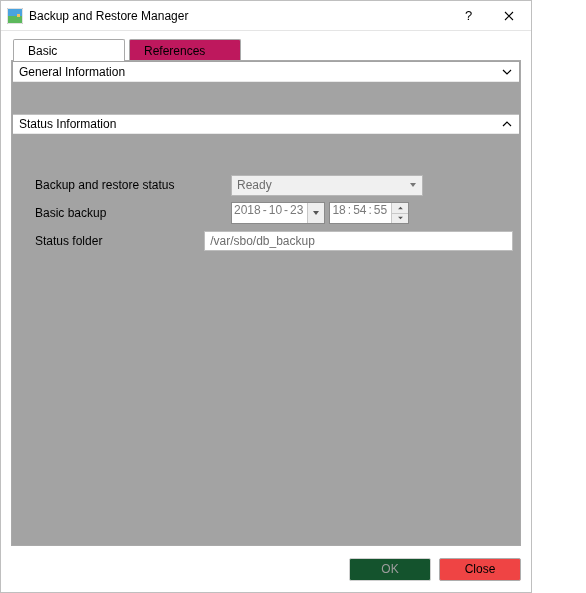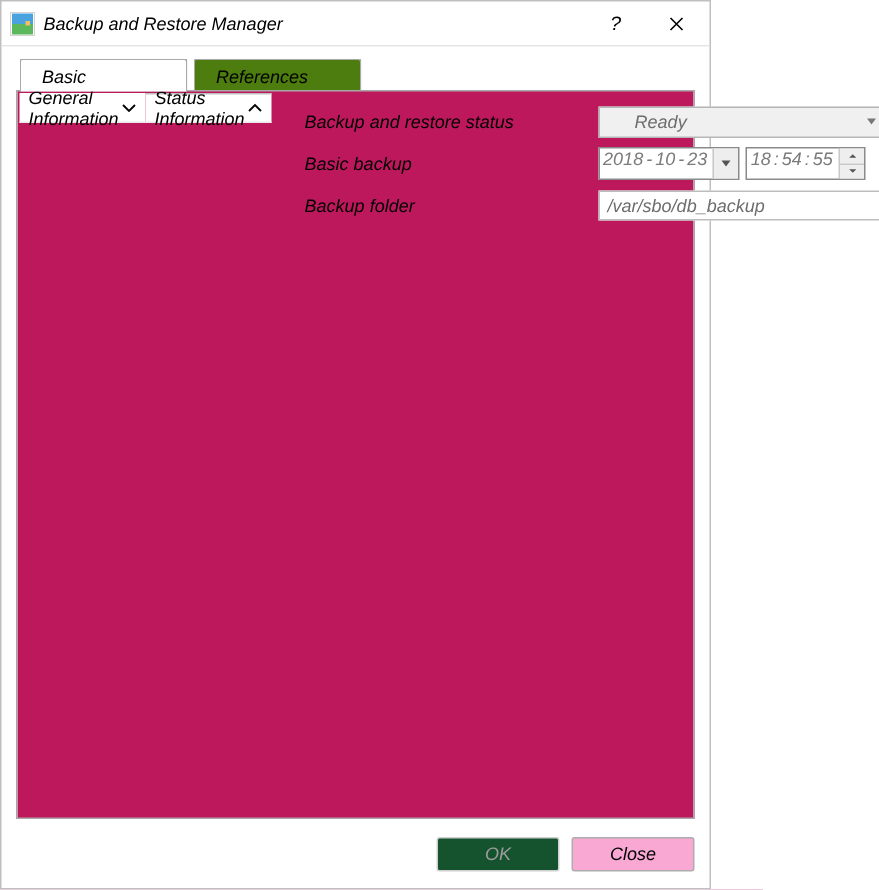--- a/index.html
+++ b/index.html
@@ -6,26 +6,25 @@
   html, body {
     margin: 0; padding: 0;
     width: 586px; height: 593px;
     font-family: "Segoe UI", Tahoma, sans-serif;
     font-size: 12px;
     background: #fff;
     color: #000;
     overflow: hidden;
   }
   .window {
-    width: 474px; height: 593px;
+    width: 532px; height: 593px;
     border: 1px solid #bfbfbf;
     display: flex;
     flex-direction: column;
     background: #fff;
-    font-style: italic;
   }
   .titlebar {
     height: 30px;
     display: flex;
     align-items: center;
     padding-left: 6px;
     border-bottom: 1px solid #e5e5e5;
   }
   .titlebar .app-icon {
     width: 16px; height: 16px;
@@ -67,31 +66,32 @@
     position: relative;
     margin-right: 4px;
     font-size: 12px;
     border-radius: 2px 2px 0 0;
   }
   .tab.active {
     z-index: 2;
     background: #fff;
   }
   .tab.inactive {
-    background: #4d7c0f;
+    background: #be185d;
   }
   .tab-panel {
     border: 1px solid #a9a9a9;
     flex: 1;
     min-height: 0;
     padding: 1px;
     display: flex;
-    flex-direction: row;
-    background: #be185d;
+    flex-direction: column;
+    background: #a3a3a3;
     position: relative;
+    gap: 32px;
   }
   .section-header {
     height: 20px;
     display: flex;
     align-items: center;
     padding: 0 6px;
     font-size: 12px;
     justify-content: space-between;
     border-bottom: 1px solid #e9e9e9;
     background: #fff;
@@ -117,21 +117,21 @@
     font-size: 12px;
     margin-left: 16px;
   }
   .combo {
     display: flex;
     align-items: center;
     border: 1px solid #b6b6b6;
     background: #f0f0f0;
     height: 21px;
     width: 192px;
-    padding-left: 23px;
+    padding-left: 5px;
     color: #6d6d6d;
     position: relative;
   }
   .combo .combo-btn {
     position: absolute; right: 1px; top: 1px; bottom: 1px;
     width: 17px;
     display: flex; align-items: center; justify-content: center;
   }
   .date-box, .time-box {
     display: inline-flex;
@@ -180,21 +180,21 @@
     height: 46px;
     display: flex;
     align-items: center;
     justify-content: flex-end;
     padding: 0 10px;
     gap: 8px;
   }
   .btn {
     width: 82px; height: 23px;
     border: 1px solid #adadad;
-    background: #f9a8d4;
+    background: #ef4444;
     display: flex; align-items: center; justify-content: center;
     font-size: 12px;
     border-radius: 2px;
   }
   .btn.disabled {
     color: #9c9c9c;
     background: #14532d;
     border-color: #d0d0d0;
   }
   svg { display: block; }
@@ -308,21 +308,21 @@
                   <svg viewBox="0 0 8 5" width="7" height="4">
                       <path d="M1 1 L4 4 L7 1 Z" fill="#555"></path>
                     </svg>
                 </span>
               </span>
             </span>
           </div>
         </div>
 
         <div class="form-row">
-          <div class="form-label">Backup folder</div>
+          <div class="form-label">Status folder</div>
           <div class="text-input">
             <span>/var/sbo/db_backup</span>
           </div>
         </div>
 
       </div>
 
     </div>
 
   </div>

